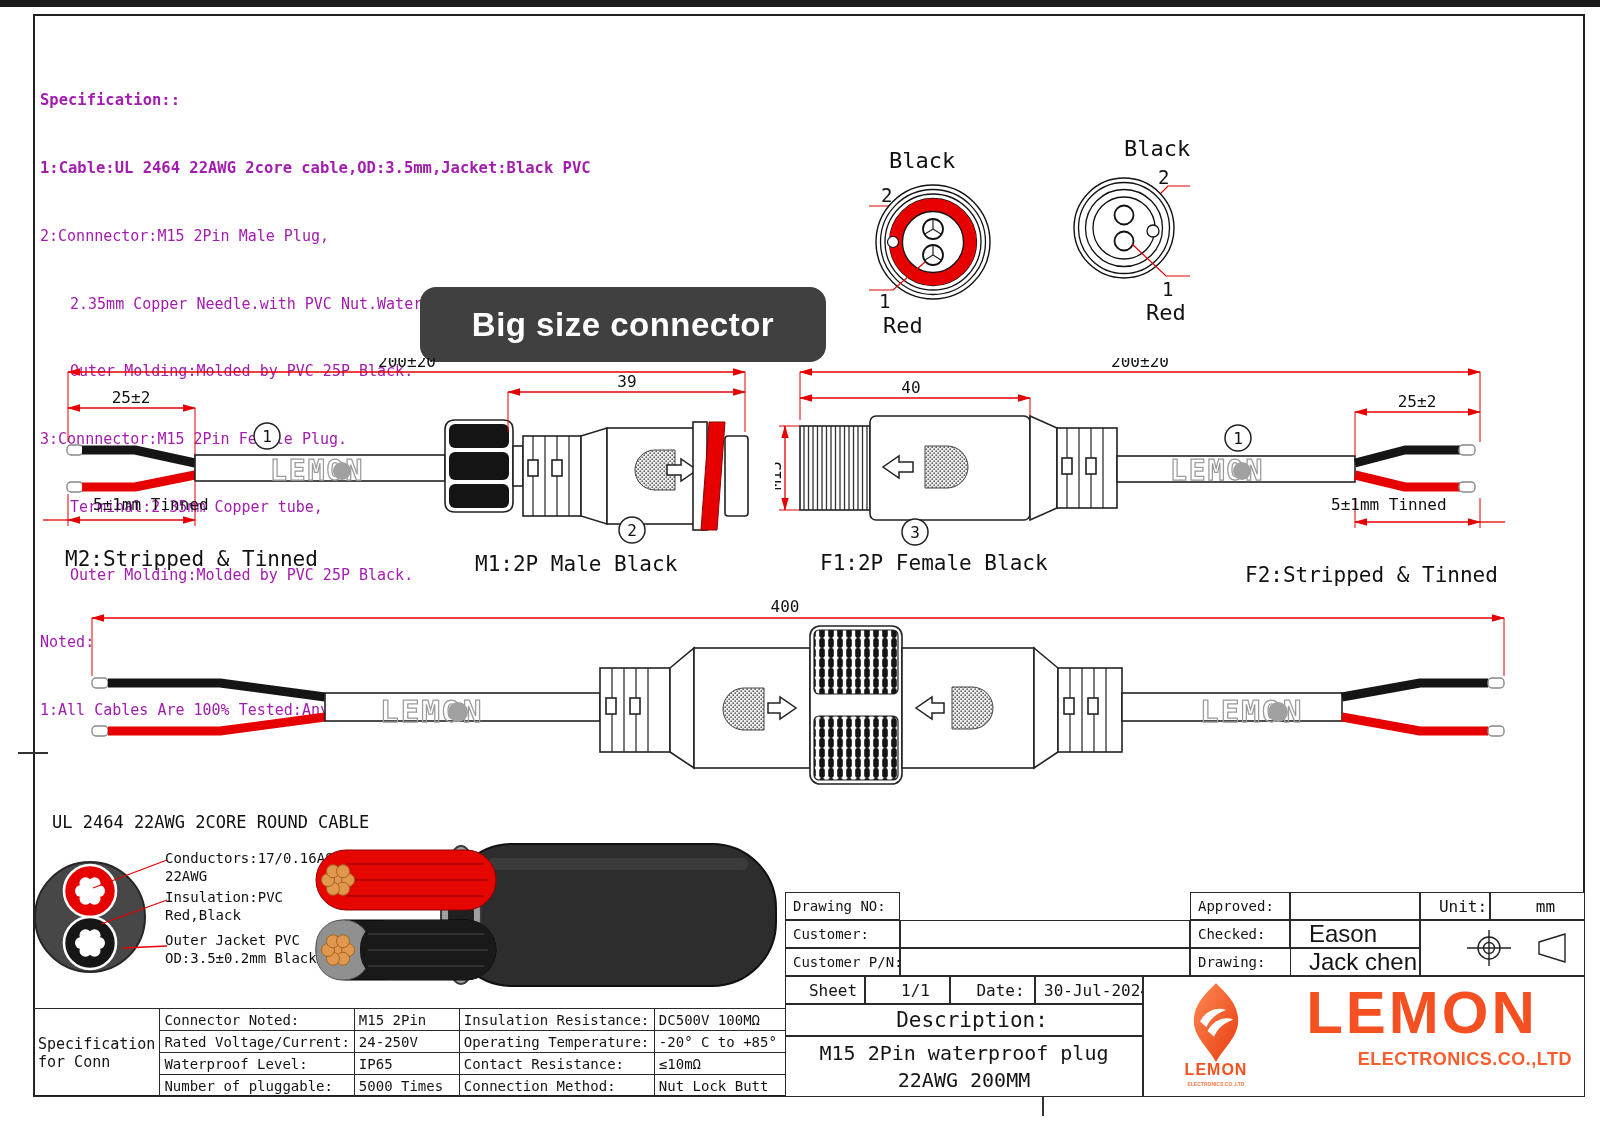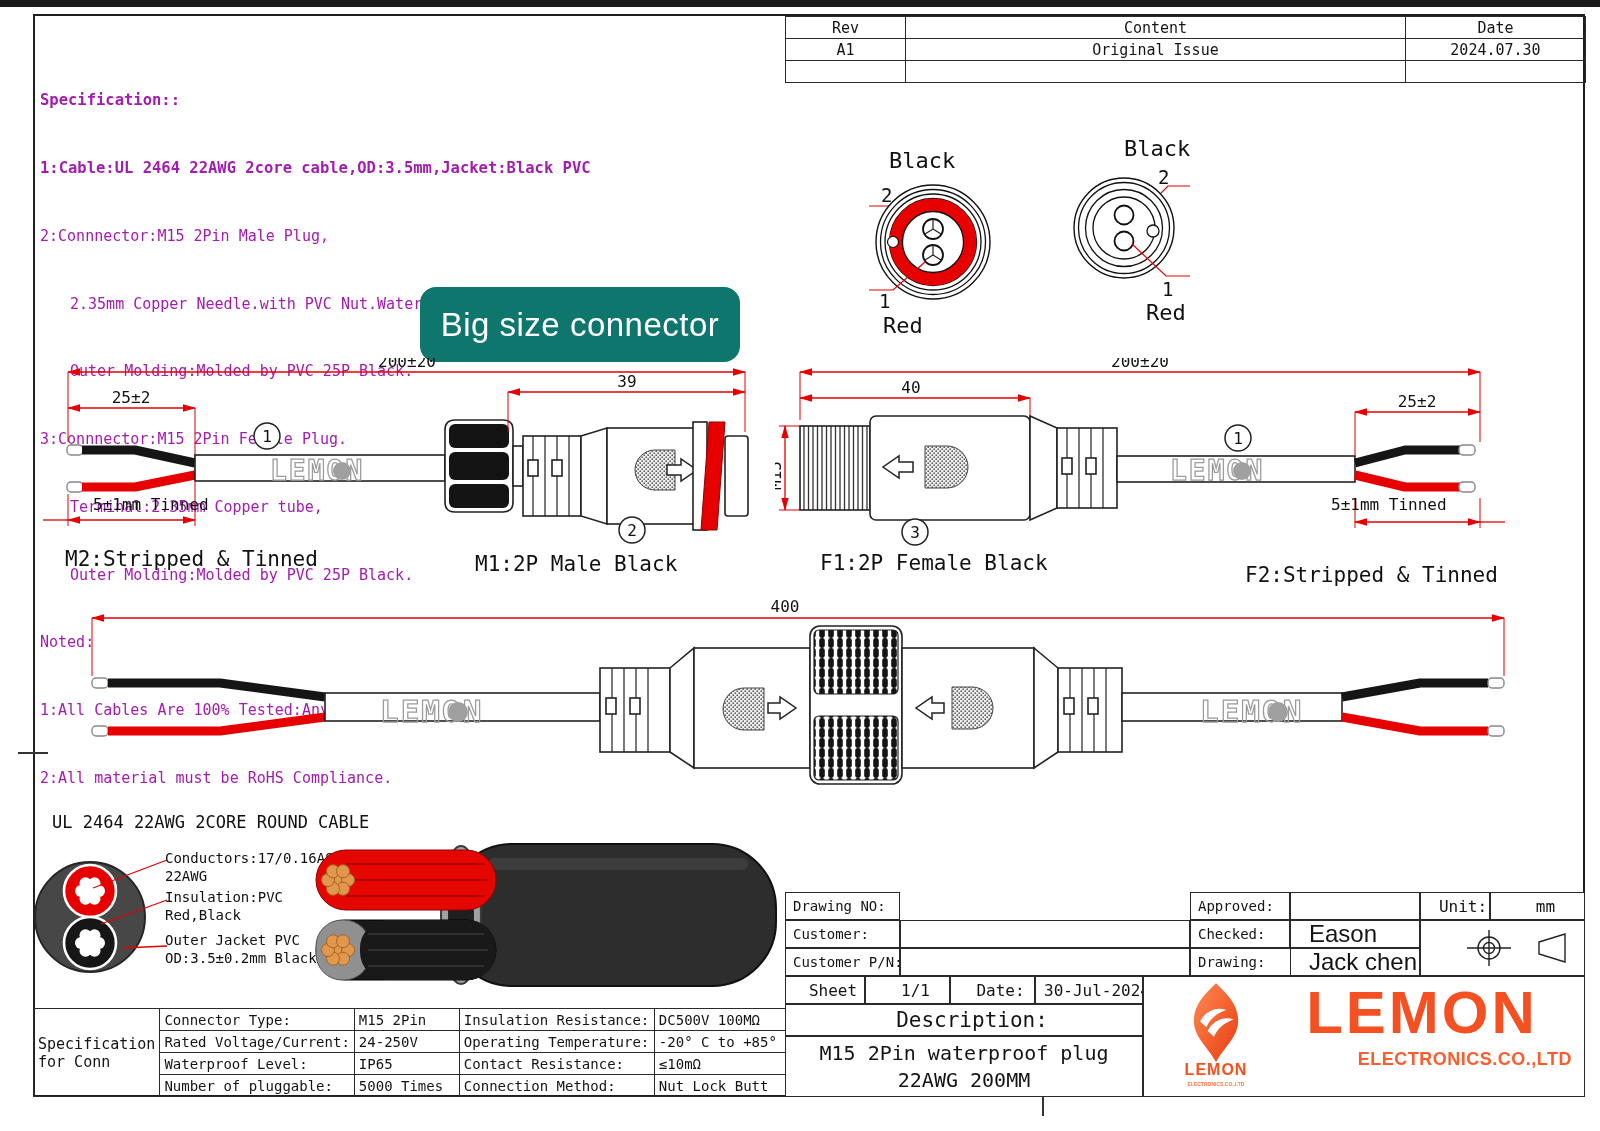--- a/index.html
+++ b/index.html
@@ -14,22 +14,22 @@
   
   .spec{position:absolute;left:40px;top:44px;font-size:15px;line-height:22.6px;white-space:pre;color:#a21caf}
   .spec div.b{font-weight:bold;font-size:15.5px}
   .spec div.pad{padding-left:30px}
 
   
   table.rev{position:absolute;left:785px;top:16px;border-collapse:collapse;table-layout:fixed}
   table.rev td{border:1.6px solid #2a2a2a;height:22px;font-size:15px;text-align:center;overflow:hidden}
 
   
-  .badge{position:absolute;left:420px;top:287px;width:320px;height:75px;background:#0f766e;border-radius:16px;
-         display:flex;align-items:center;justify-content:center;color:#fff;font-weight:normal;font-size:33px;
+  .badge{position:absolute;left:420px;top:287px;width:406px;height:75px;background:#404040;border-radius:16px;
+         display:flex;align-items:center;justify-content:center;color:#fff;font-weight:bold;font-size:33px;
          font-family:"Liberation Sans",sans-serif;letter-spacing:.5px}
 
   
   svg text{font-family:"DejaVu Sans Mono","Liberation Mono",monospace;fill:#111}
   .dt{font-size:16px}
   .vl{font-size:21px}
   .cn{font-size:16px}
   .dim{stroke:#e60000;stroke-width:1.3}
   .ext{stroke:#e60000;stroke-width:1}
   .ol{fill:#fff;stroke:#222;stroke-width:1.6}
@@ -107,47 +107,22 @@
     <div class="b">Specification::</div>
     <div class="b">1:Cable:UL 2464 22AWG 2core cable,OD:3.5mm,Jacket:Black PVC</div>
     <div>2:Connnector:M15 2Pin Male Plug,</div>
     <div class="pad">2.35mm Copper Needle.with PVC Nut.Waterproof Ring:Red,silicon,</div>
     <div class="pad">Outer Molding:Molded by PVC 25P Black.</div>
     <div>3:Connnector:M15 2Pin Female Plug.</div>
     <div class="pad">Terminal:2.35mm Copper tube,</div>
     <div class="pad">Outer Molding:Molded by PVC 25P Black.</div>
     <div>Noted:</div>
     <div>1:All Cables Are 100% Tested:Any Open, Mis-wiring &amp; Short Are Not Permitted.</div>
-    <div>2:All material must be RoHS Compliance.</div>
   </div>
 
-  <table class="rev">
-    <colgroup>
-        <col style="width:120px">
-        <col style="width:500px">
-        <col style="width:180px">
-      </colgroup>
-    <tbody>
-        <tr>
-      <td>Rev</td>
-      <td>Content</td>
-      <td>Date</td>
-    </tr>
-    <tr>
-      <td>A1</td>
-      <td>Original Issue</td>
-      <td>2024.07.30</td>
-    </tr>
-    <tr>
-          <td></td>
-          <td></td>
-          <td></td>
-        </tr>
-  </tbody>
-    </table>
 
   <svg class="abs" style="left:845px;top:140px" width="180" height="200">
     <text class="pin-label" x="44" y="28">Black</text>
     <text class="pin-num" x="36" y="62">2</text>
     <polyline class="leader" points="24,66 48,66 78,92"></polyline>
     <g>
       <circle cx="88" cy="102" r="57" fill="#fff" stroke="#111" stroke-width="1.4"></circle>
       <circle cx="88" cy="102" r="52.5" fill="none" stroke="#111" stroke-width="1.3"></circle>
       <circle cx="88" cy="102" r="48" fill="none" stroke="#111" stroke-width="1.3"></circle>
       <circle cx="88" cy="102" r="43.5" fill="#fff" stroke="#111" stroke-width="1.3"></circle>
@@ -462,21 +437,21 @@
     <colgroup>
         <col style="width:100px">
         <col style="width:192px">
         <col style="width:105px">
         <col style="width:195px">
         <col style="width:160px">
       </colgroup>
     <tbody>
         <tr>
       <td rowspan="4" class="hdr">Specification for Conn</td>
-      <td>Connector Type:</td>
+      <td>Connector Noted:</td>
       <td>M15 2Pin</td>
       <td>Insulation Resistance:</td>
       <td>DC500V 100MΩ</td>
     </tr>
     <tr>
       <td>Rated Voltage/Current:</td>
       <td>24-250V</td>
       <td>Operating Temperature:</td>
       <td>-20° C to +85° C</td>
     </tr>

